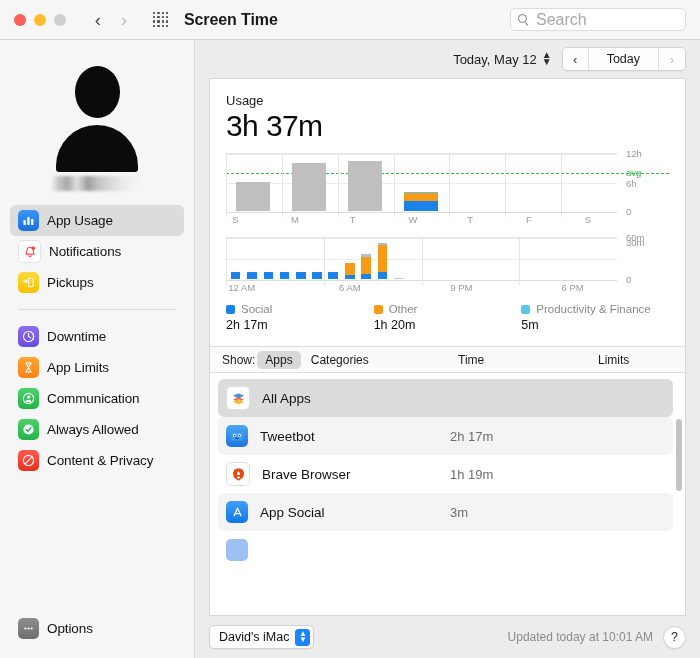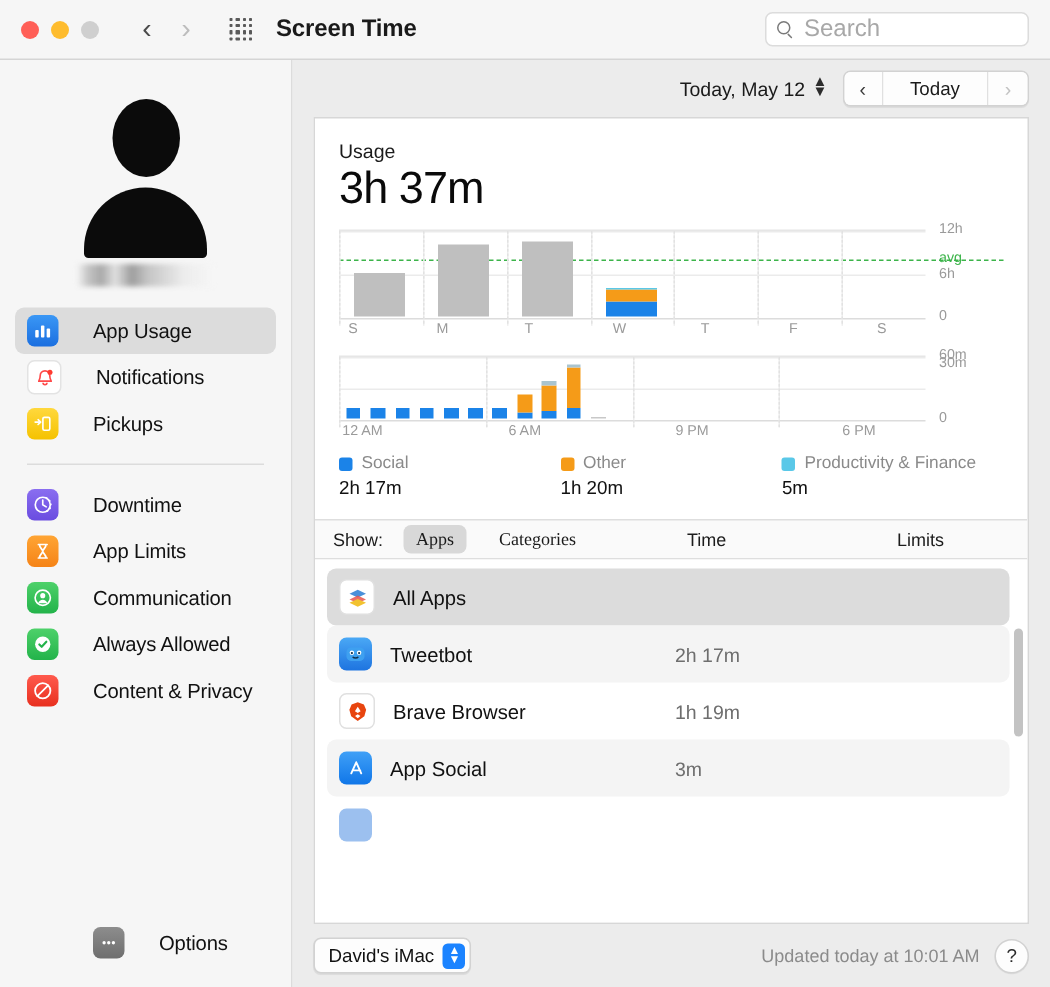--- a/index.html
+++ b/index.html
@@ -146,33 +146,33 @@
     display: flex; align-items: center;
     height: 31px;
     margin: 0 10px;
     padding: 0 8px;
     border-radius: 6px;
     box-sizing: border-box;
     cursor: default;
   }
   .navitem.selected { background: #dcdcdc; }
   .navlabel {
-    font-size: 13.5px; color: #111; margin-left: 23px; letter-spacing: -0.1px;
+    font-size: 13.5px; color: #111; margin-left: 8px; letter-spacing: -0.1px;
   }
   .navicon {
     width: 21px; height: 21px; min-width: 21px;
     border-radius: 5px;
     display: flex; align-items: center; justify-content: center;
     position: relative;
     overflow: hidden;
   }
   .navicon svg { display: block; }
   .navsep { height: 1px; background: #dcdcdc; margin: 11px 18px 11px 18px; }
   .nav-spacer { flex: 1; }
-  .nav-bottom { padding-bottom: 14px; padding-left: 44px; }
+  .nav-bottom { padding-bottom: 14px; }
 
   
   .main { flex: 1; display: flex; flex-direction: column; min-width: 0; background: #ececec; }
 
   .datebar {
     height: 38px; min-height: 38px;
     display: flex; align-items: center; justify-content: flex-end;
     padding-right: 14px;
     gap: 10px;
     box-sizing: border-box;
@@ -265,21 +265,21 @@
     background: #fafafa;
     height: 27px; min-height: 27px;
     display: flex; align-items: center;
     padding: 0 12px;
     box-sizing: border-box;
     position: relative;
   }
   .showlabel { font-size: 12px; color: #1c1c1c; }
   .pill {
     font-size: 12px; color: #1a1a1a;
-    padding: 2px 8px; border-radius: 5px; margin-left: 14px; font-family: Liberation Serif, serif;
+    padding: 2px 8px; border-radius: 5px; margin-left: 2px;
   }
   .pill.on { background: #d8d8d8; }
   .col-time { position: absolute; left: 248px; font-size: 12px; color: #1c1c1c; }
   .col-limits { position: absolute; left: 388px; font-size: 12px; color: #1c1c1c; }
 
   
   .listwrap { flex: 1; position: relative; overflow: hidden; background: #fff; }
   .list { padding: 6px 12px 0 8px; }
   .row {
     display: flex; align-items: center;

